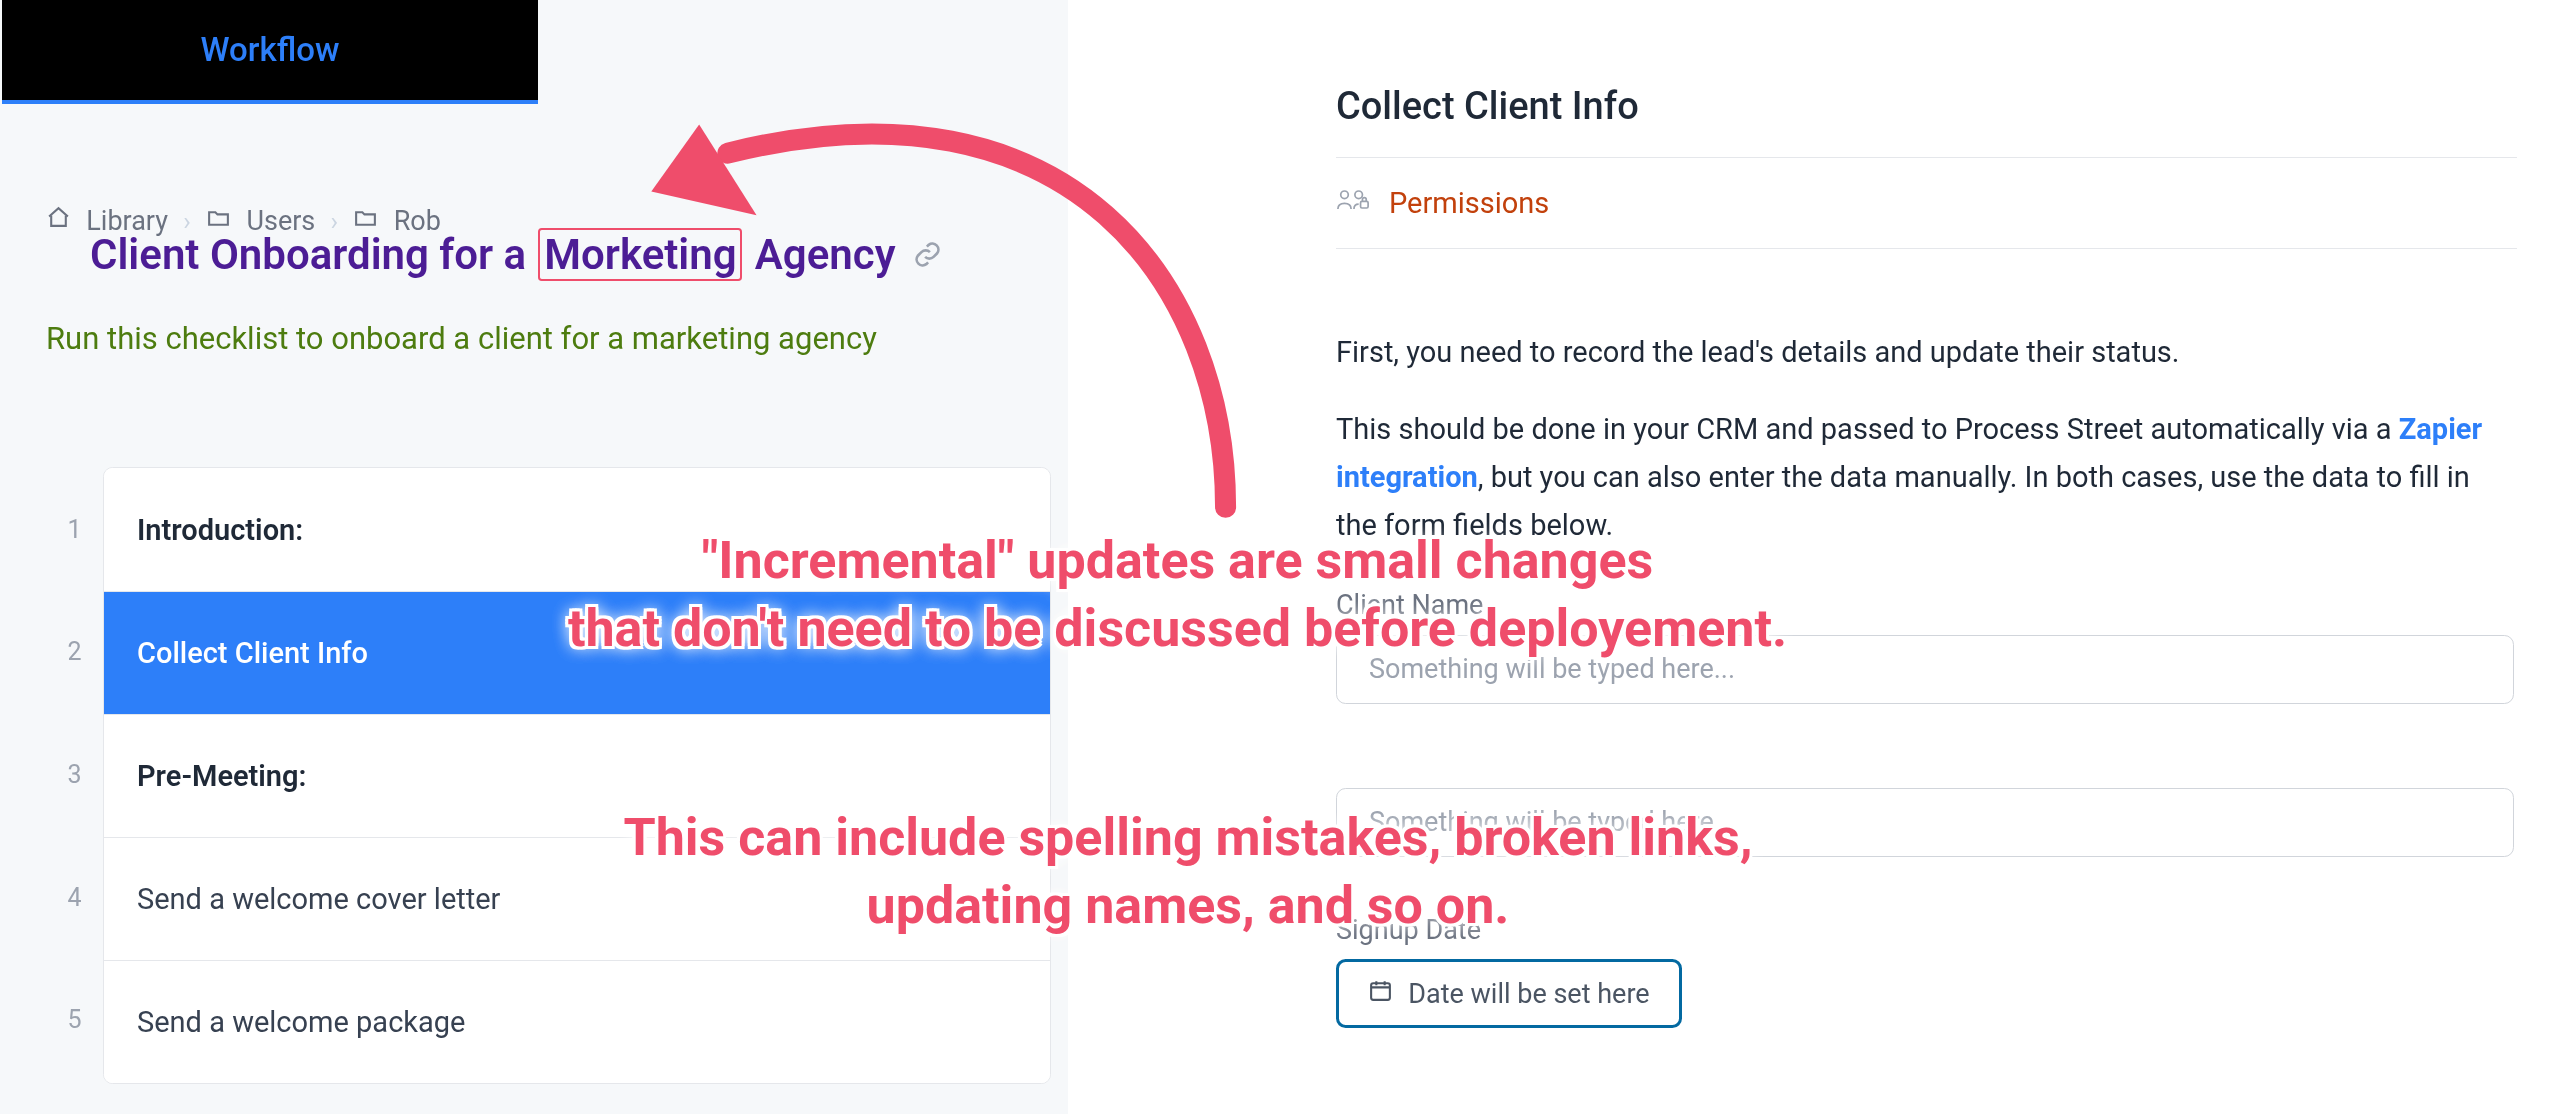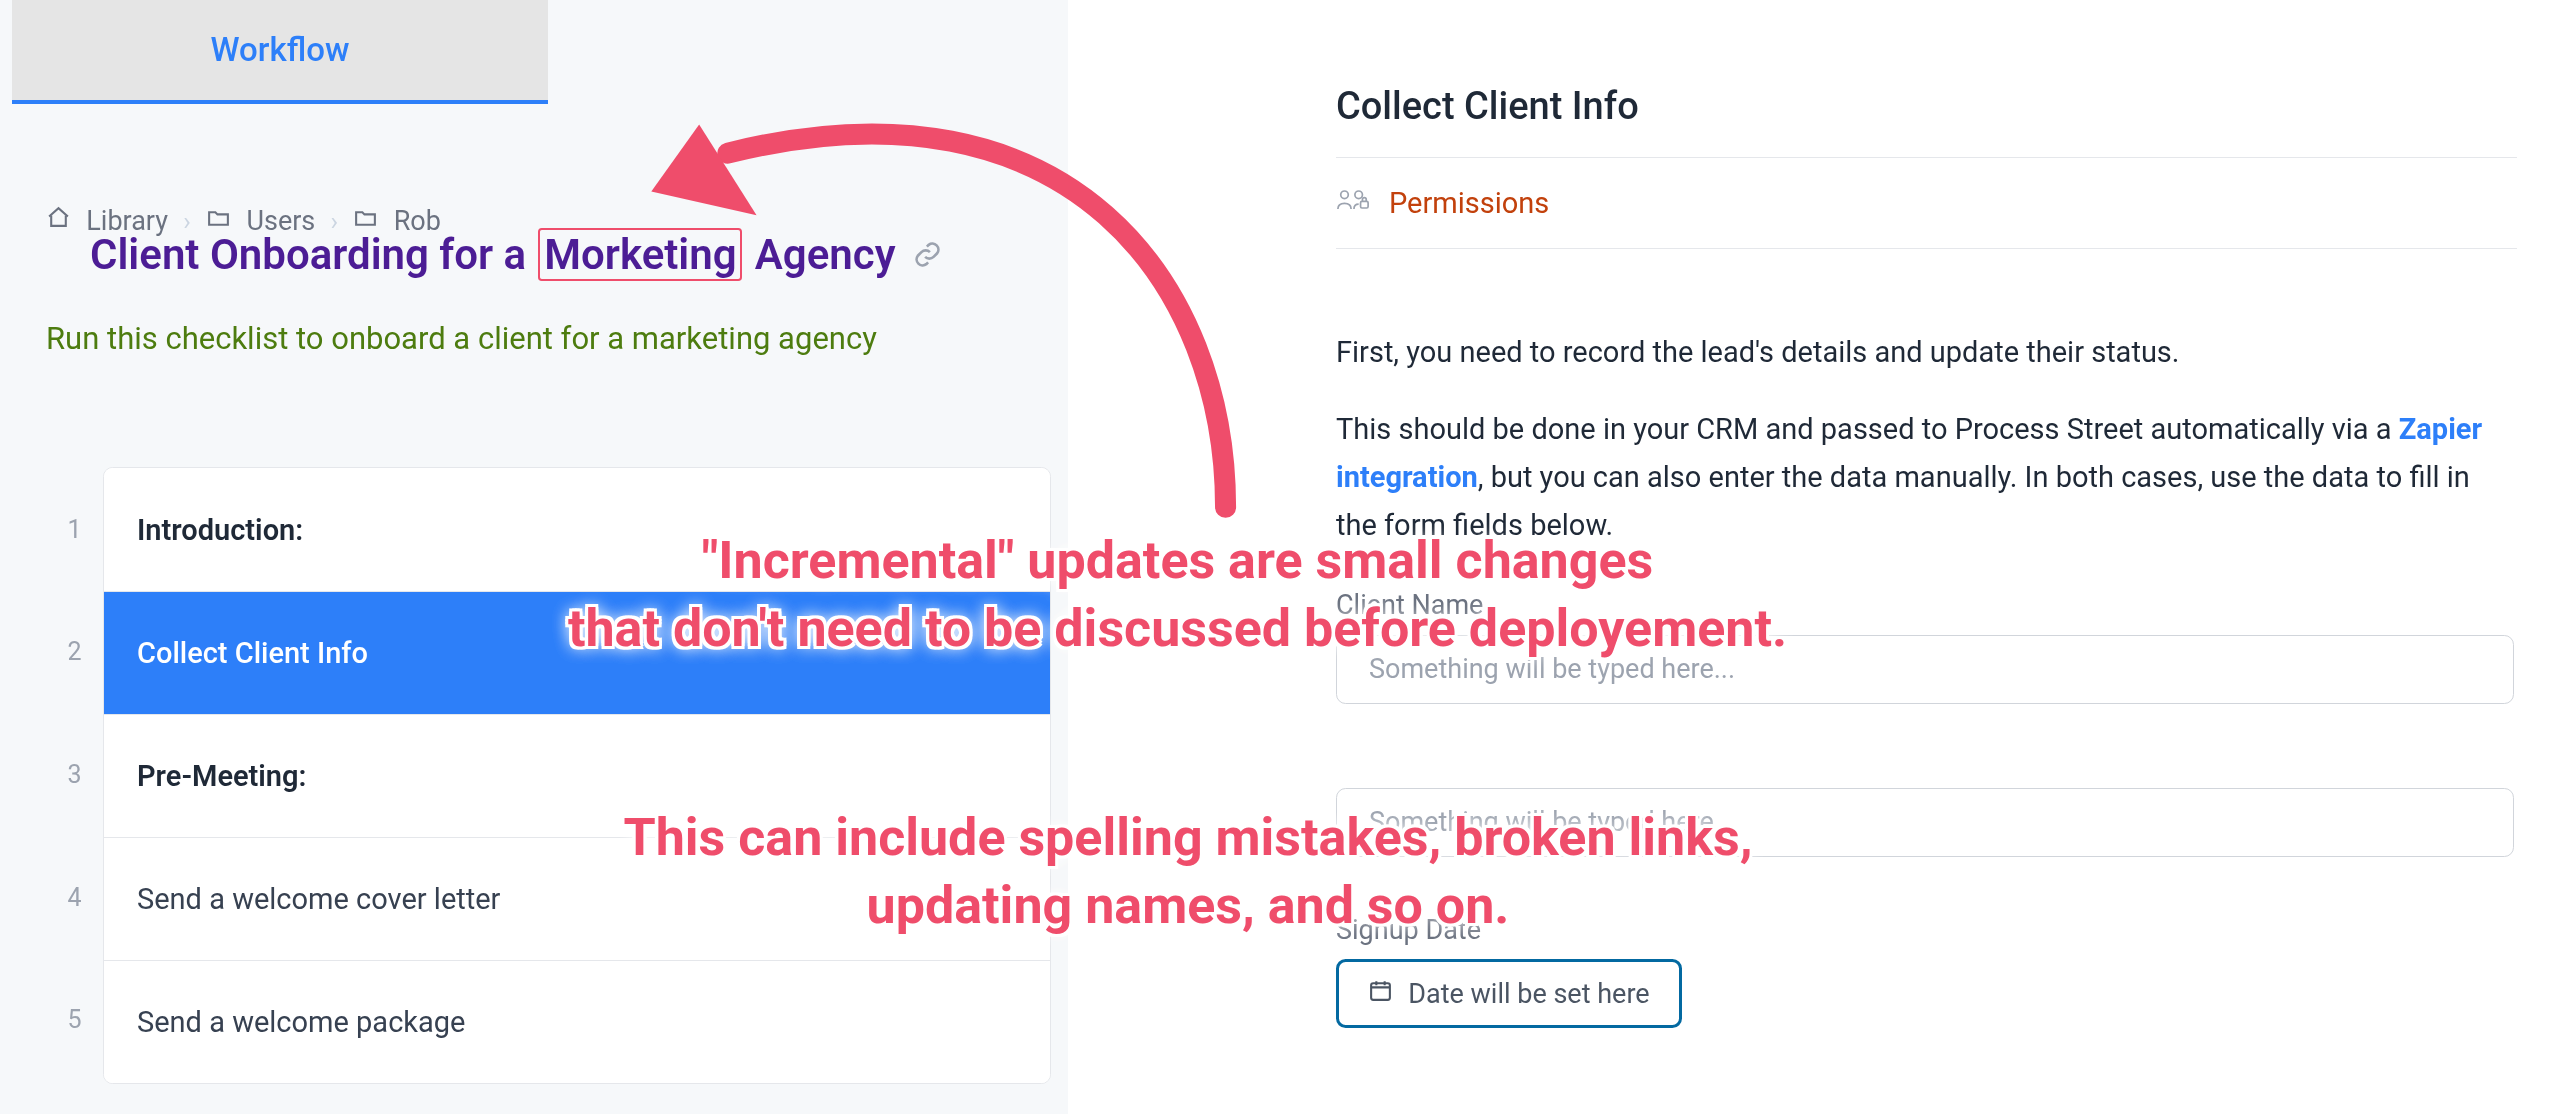--- a/index.html
+++ b/index.html
@@ -17,24 +17,24 @@
     position: absolute;
     left: 0;
     top: 0;
     width: 1068px;
     height: 1115px;
     background: #f6f8fa;
   }
   .tab-bar {
     position: absolute;
     top: 0;
-    left: 12px;
+    left: 2px;
     width: 536px;
     height: 103px;
-    background: #e5e5e5;
+    background: #000000;
   }
   .tab {
     position: absolute;
     top: 0;
     left: 0;
     width: 536px;
     height: 100px;
     text-align: center;
     line-height: 100px;
     font-size: 33px;

